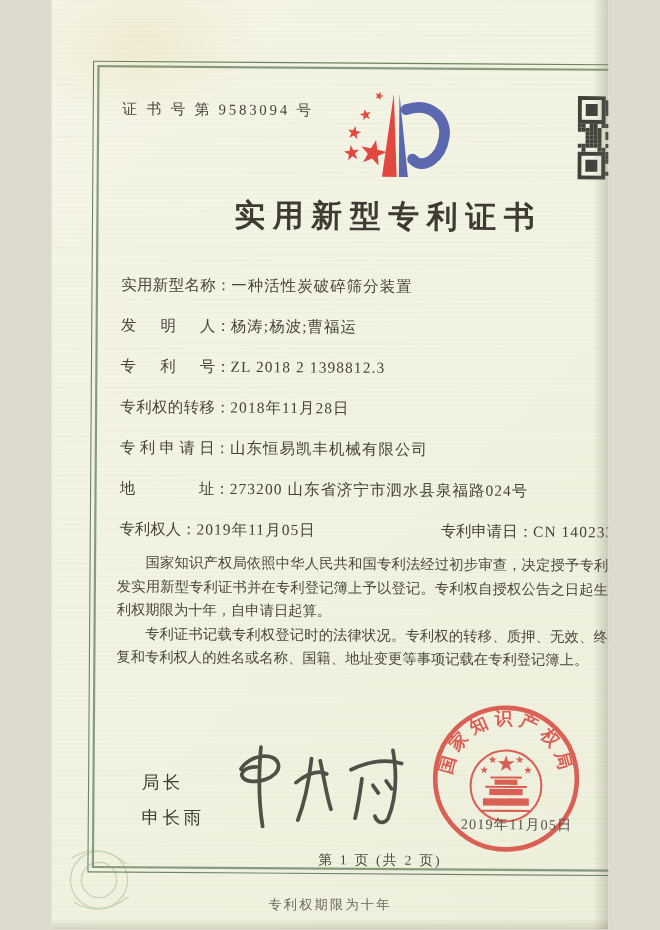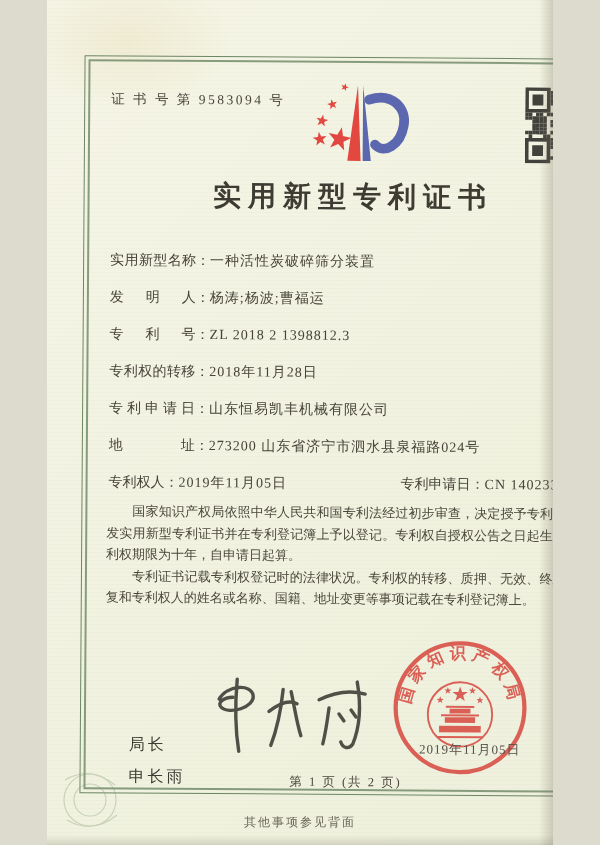--- a/index.html
+++ b/index.html
@@ -32,21 +32,21 @@
   .frow{margin-bottom:13px;line-height:24px;white-space:nowrap;position:relative;}
   .flabel{display:inline-block;width:86px;text-align:justify;text-align-last:justify;vertical-align:top;}
   .colon{display:inline-block;width:14px;}
   .fvalue{letter-spacing:1px;}
   .grant2{position:absolute;left:292px;top:0;}
 
   .legal{position:absolute;left:24px;top:444px;width:486px;font-size:13px;line-height:21.5px;
     color:#4b473c;text-align:justify;}
   .legal p{margin:0;text-indent:2em;}
 
-  .sign-block{position:absolute;left:48px;top:640px;font-size:16px;color:#3f3c33;letter-spacing:3px;line-height:32px;margin-top:32px;}
+  .sign-block{position:absolute;left:48px;top:640px;font-size:16px;color:#3f3c33;letter-spacing:3px;line-height:32px;}
   .sign-svg{position:absolute;left:118px;top:608px;width:195px;height:100px;}
 
   .seal-svg{position:absolute;left:308px;top:578px;width:142px;height:142px;opacity:.92;}
   .seal-date{position:absolute;left:316px;top:682px;width:146px;text-align:center;
     font-size:13px;color:#55504a;letter-spacing:1px;}
 
   .page-no{position:absolute;left:0;top:716px;width:100%;text-align:center;
     font-size:12.5px;color:#4a463c;letter-spacing:2px;}
   .back-note{position:absolute;left:0;top:814px;width:100%;text-align:center;
     font-size:12px;color:#6b675a;letter-spacing:2px;}
@@ -330,17 +330,17 @@
   </svg>
   <svg class="orn" style="left:8px;top:745px;width:90px;height:100px;opacity:.35" viewBox="0 0 90 100">
     <g fill="none" stroke="#7f9c74" stroke-width="1.2">
       <circle cx="35" cy="55" r="26"></circle>
         <circle cx="35" cy="55" r="16"></circle>
       <path d="M10,35 q25,-15 50,5"></path>
         <path d="M12,75 q25,15 50,-5"></path>
     </g>
   </svg>
 
-  <div class="back-note">其他事项参见背面</div>
+  <div class="back-note">专利权期限为十年</div>
 
   <div class="edge-r"></div>
   <div class="edge-b"></div>
 </div>
 
 </body></html>

